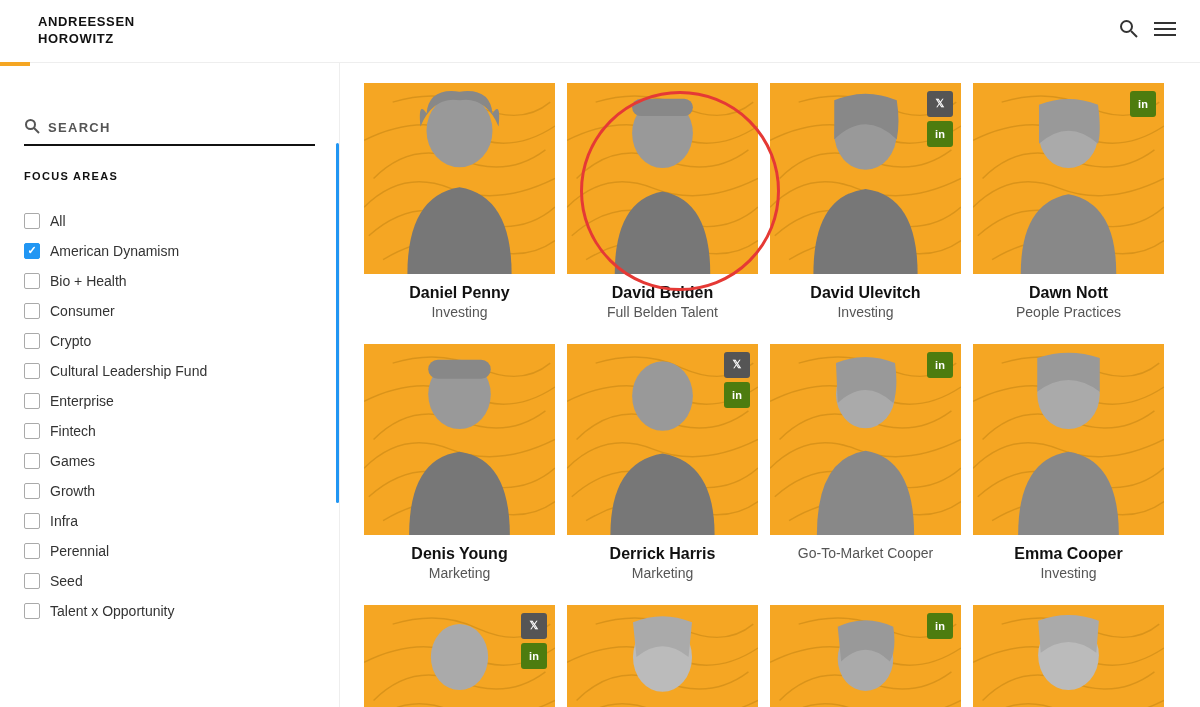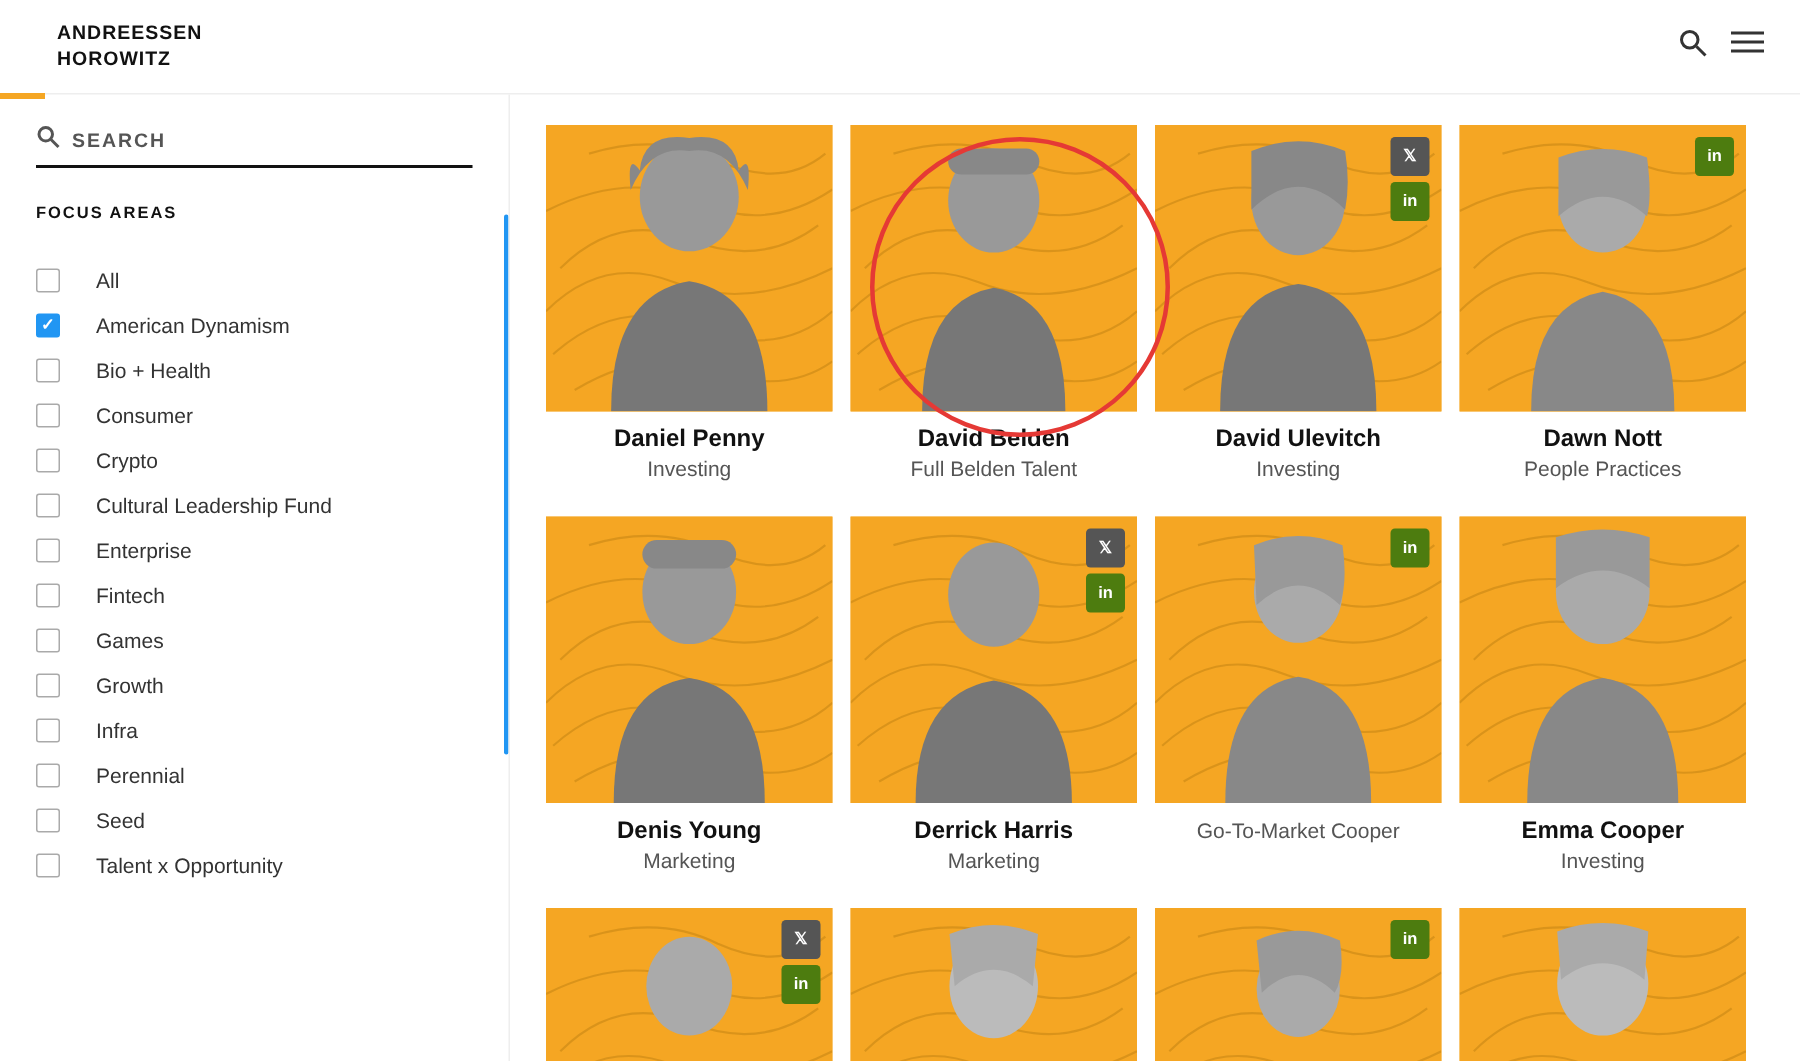--- a/index.html
+++ b/index.html
@@ -47,20 +47,21 @@
       overflow-y: auto;
       position: relative;
     }
     .search-row {
       display: flex;
       align-items: center;
       border-bottom: 2px solid #111;
       padding-bottom: 6px;
       margin-bottom: 24px;
       gap: 8px;
+      margin-top: 35px;
     }
     .search-icon { font-size: 16px; color: #555; }
     .search-label {
       font-size: 13px;
       font-weight: 600;
       letter-spacing: 0.1em;
       color: #555;
       text-transform: uppercase;
     }
 
@@ -69,21 +70,21 @@
       font-weight: 700;
       letter-spacing: 0.12em;
       text-transform: uppercase;
       color: #111;
       margin-bottom: 24px;
     }
 
     .filter-item {
       display: flex;
       align-items: center;
-      gap: 24px;
+      gap: 10px;
       padding: 7px 0;
       cursor: pointer;
     }
     .filter-checkbox {
       width: 16px; height: 16px;
       border: 1.5px solid #aaa;
       border-radius: 2px;
       background: #fff;
       flex-shrink: 0;
       display: flex; align-items: center; justify-content: center;

